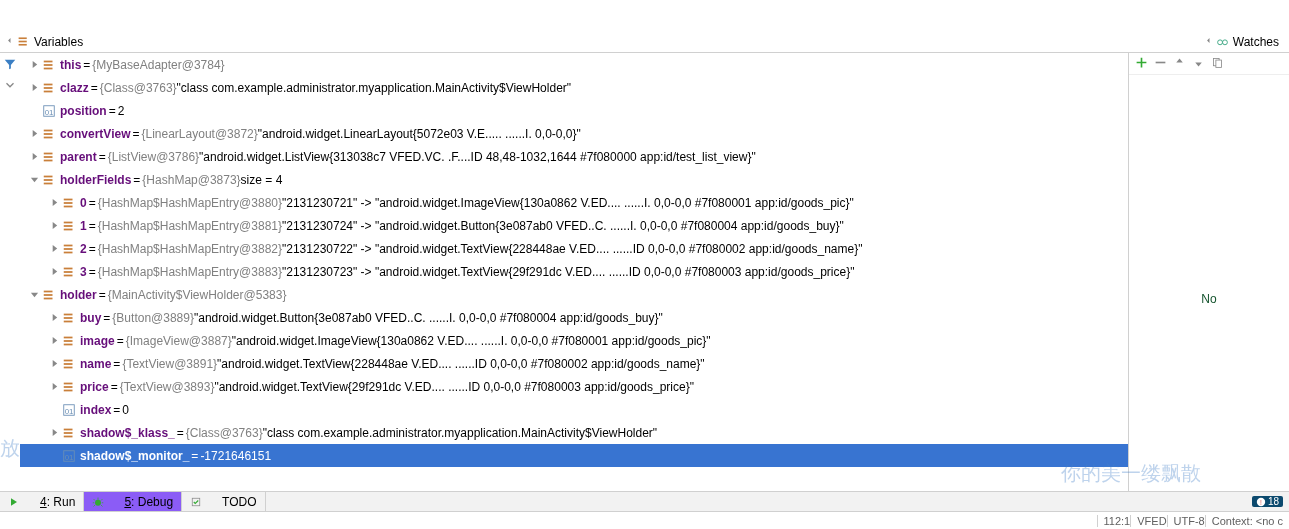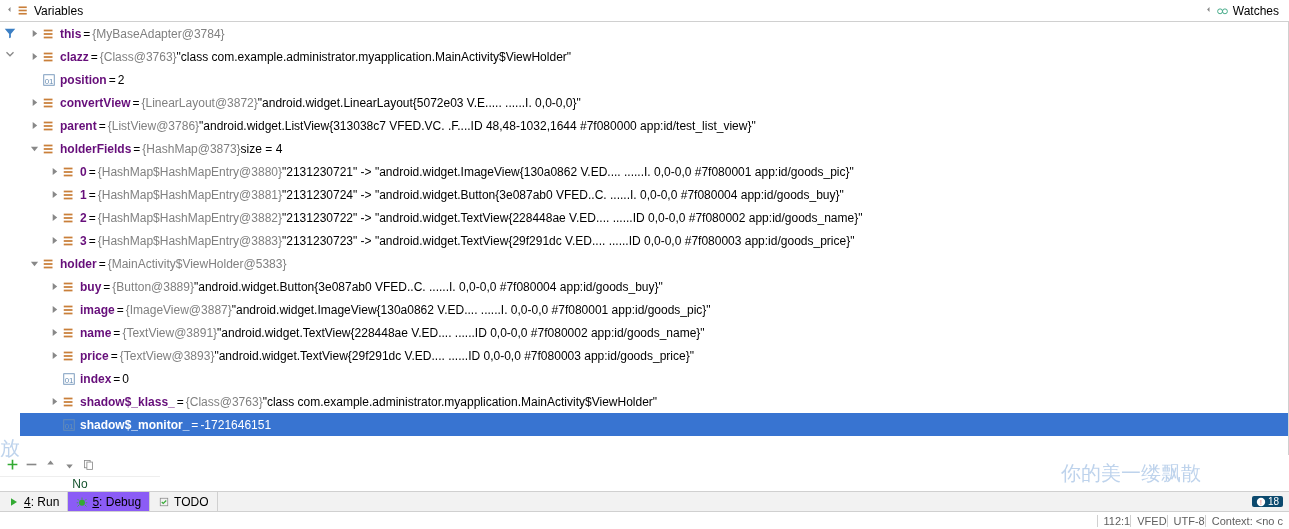--- a/index.html
+++ b/index.html
@@ -1,23 +1,23 @@
 <!DOCTYPE html>
 <html><head>
 <meta charset="utf-8">
 <style>
 * { margin: 0; padding: 0; box-sizing: border-box; }
 body { font-family: "Segoe UI", Arial, sans-serif; font-size: 12px; background: #fff; overflow: hidden; width: 1289px; height: 529px; position: relative; }
 
-.panel-header { height: 22px; background: #fff; border-bottom: 1px solid #d0d0d0; display: flex; align-items: center; padding: 0 4px; }
+.panel-header { height: 22px; background: #fff; border-bottom: 1px solid #d0d0d0; display: flex; align-items: center; padding: 0 4px; margin-top: 31px; }
 .panel-header .tab-label { display: flex; align-items: center; gap: 4px; }
 .panel-header .spacer { flex: 1; }
 .panel-header svg { width: 13px; height: 13px; }
 
-.main-split { display: flex; height: calc(100% - 22px - 20px - 18px); flex-direction: column; }
+.main-split { display: flex; height: calc(100% - 22px - 20px - 18px); }
 
 .variables-panel { flex: 1; display: flex; border-right: 1px solid #d0d0d0; min-width: 0; }
 .watches-panel { width: 160px; display: flex; flex-direction: column; }
 
 .gutter { width: 20px; background: #fff; display: flex; flex-direction: column; align-items: center; padding-top: 4px; gap: 4px; }
 .gutter svg { width: 14px; height: 14px; }
 
 .tree-container { flex: 1; overflow: hidden; background: #fff; }
 
 .tree-row { height: 23px; display: flex; align-items: center; white-space: nowrap; padding-right: 8px; }
@@ -38,21 +38,21 @@
 .tree-row.selected .var-val { color: #fff; }
 
 .watches-toolbar { height: 22px; display: flex; align-items: center; justify-content: flex-start; gap: 6px; padding: 0 6px; border-bottom: 1px solid #eee; }
 .watches-toolbar svg { width: 13px; height: 13px; }
 .watches-body { flex: 1; display: flex; align-items: center; justify-content: center; color: #14532d; }
 
 .watermark-left { position: absolute; left: 0; top: 435px; font-size: 20px; color: rgba(70,130,200,0.35); font-family: "SimSun", serif; pointer-events: none; }
 .watermark-right { position: absolute; right: 88px; top: 460px; font-size: 20px; color: rgba(70,130,200,0.35); font-family: "SimSun", serif; pointer-events: none; }
 
 .bottom-tabs { position: absolute; bottom: 18px; left: 0; right: 0; height: 20px; background: #f2f2f2; border-top: 1px solid #d0d0d0; display: flex; align-items: center; }
-.bottom-tab { padding: 0 8px; height: 100%; display: flex; align-items: center; gap: 4px; border-right: 1px solid #d0d0d0; }
+.bottom-tab { padding: 0 8px; height: 100%; display: flex; align-items: center; gap: 20px; border-right: 1px solid #d0d0d0; }
 .bottom-tab.active { background: #8b5cf6; }
 .bottom-tab svg { width: 12px; height: 12px; }
 .bottom-tabs .spacer { flex: 1; }
 .error-badge { background: #0c4a6e; color: #fff; font-size: 10px; padding: 0 4px; border-radius: 2px; margin-right: 6px; display: flex; align-items: center; gap: 2px; }
 
 .status-bar { position: absolute; bottom: 0; left: 0; right: 0; height: 18px; background: #fff; border-top: 1px solid #d0d0d0; display: flex; align-items: center; justify-content: flex-end; padding: 0 6px; gap: 0; color: #606060; font-size: 11px; }
 .status-bar .cell { border-left: 1px solid #d0d0d0; padding-left: 6px; }
 
 .pin-icon { color: #888; }
 .underline { text-decoration: underline; }

